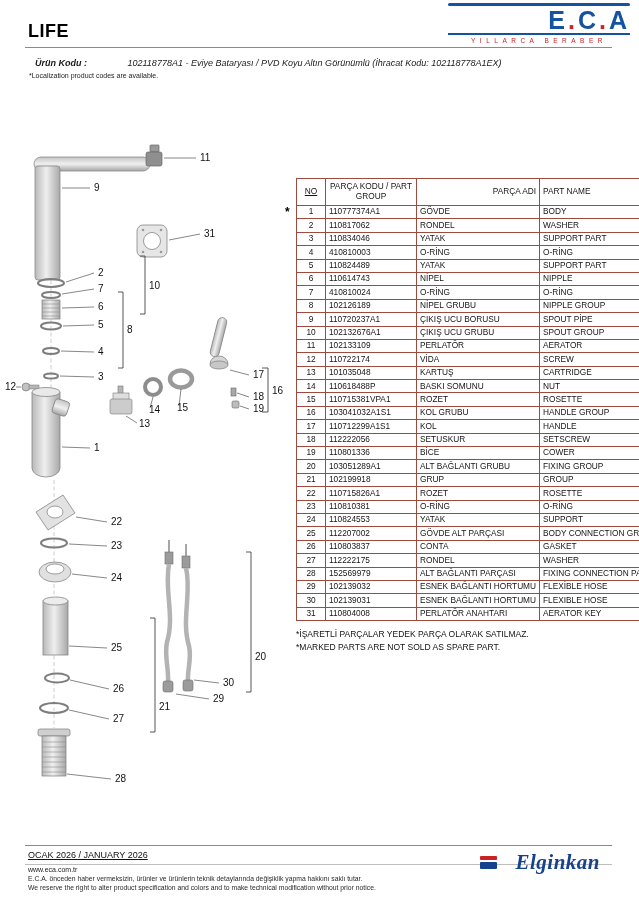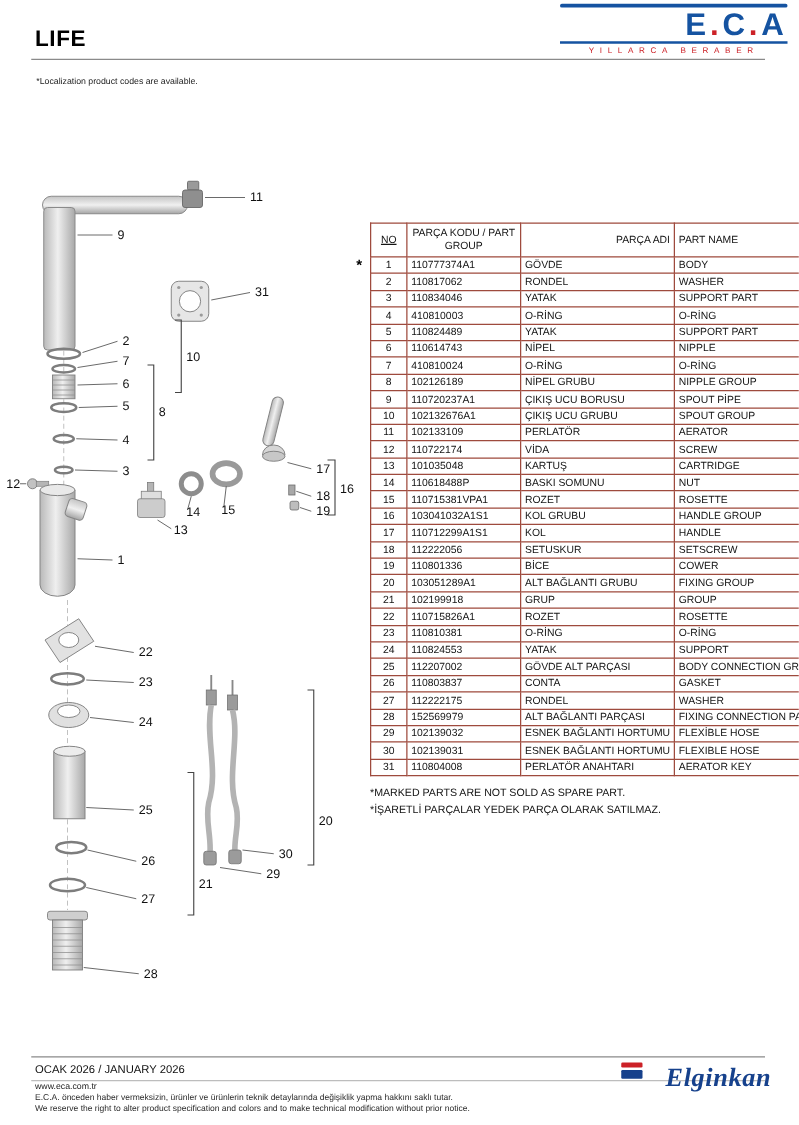--- a/index.html
+++ b/index.html
@@ -45,26 +45,26 @@
   .parts th:nth-child(3){width:116px;text-align:right;}
   .parts th:nth-child(4){width:100px;text-align:left;}
   .parts td:first-child{text-align:center;}
   .parts td{height:10.4px;}
   .mark-star{position:absolute;left:-11px;top:27px;font-size:12px;font-weight:bold;color:#000;}
   .table-notes{margin-top:8px;font-size:8.5px;color:#111;}
   .table-notes div{margin-bottom:3px;}
 
   
   .footer-rule1{left:25px;right:27px;top:845px;border-top:1px solid #8a8a8a;height:0;}
-  .footer-date{left:28px;top:850px;font-size:9px;color:#111;}
+  .footer-date{left:28px;top:850px;font-size:9px;color:#111;text-decoration:underline;}
   .footer-rule2{left:25px;right:27px;top:864px;border-top:1px solid #bdbdbd;height:0;}
   .footer-web{left:28px;top:866px;font-size:7px;color:#222;}
   .footer-disc1{left:28px;top:875px;font-size:6.8px;color:#2a2a2a;}
   .footer-disc2{left:28px;top:884px;font-size:6.8px;color:#2a2a2a;}
-  .elginkan{right:22px;top:850px;display:flex;gap:18px;}
+  .elginkan{right:39px;top:850px;display:flex;align-items:center;gap:18px;}
   .elg-mark{display:flex;flex-direction:column;gap:2px;}
   .elg-bar{width:17px;border-radius:1px;}
   .elg-red{height:4px;background:#cc2127;}
   .elg-blue{height:7px;background:#16418c;}
   .elg-word{font-family:"Liberation Serif",serif;font-style:italic;font-weight:bold;
             font-size:21px;color:#16418c;letter-spacing:.5px;}
 </style>
 </head>
 <body>
 
@@ -73,20 +73,24 @@
 <div class="abs eca-logo">
   <div class="eca-top-line"></div>
   <div class="eca-word"><span>E</span><span class="dot">.</span><span>C</span><span class="dot">.</span><span>A</span></div>
   <div class="eca-bot-line"></div>
   <div class="eca-tagline">YILLARCA BERABER</div>
 </div>
 
 <div class="abs top-rule"></div>
 
 <div class="abs product-info">
+  <div class="pi-row">
+    <span class="pi-label">Ürün Kodu :</span>
+    <span class="pi-value">102118778A1 - Eviye Bataryası / PVD Koyu Altın Görünümlü (İhracat Kodu: 102118778A1EX)</span>
+  </div>
   <div class="pi-note">*Localization product codes are available.</div>
 </div>
 
 <svg class="abs diagram" viewBox="0 0 294 660">
   <defs>
     <linearGradient id="metV" x1="0" y1="0" x2="1" y2="0">
       <stop offset="0" stop-color="#b9b9b9"></stop>
         <stop offset="0.45" stop-color="#efefef"></stop>
         <stop offset="1" stop-color="#a8a8a8"></stop>
     </linearGradient>
@@ -459,22 +463,22 @@
         </tr>
         <tr>
           <td>31</td>
           <td>110804008</td>
           <td>PERLATÖR ANAHTARI</td>
           <td>AERATOR KEY</td>
         </tr>
       </tbody>
   </table>
   <div class="table-notes">
+    <div>*İŞARETLİ PARÇALAR YEDEK PARÇA OLARAK SATILMAZ.</div>
     <div>*MARKED PARTS ARE NOT SOLD AS SPARE PART.</div>
-    <div>*İŞARETLİ PARÇALAR YEDEK PARÇA OLARAK SATILMAZ.</div>
   </div>
 </div>
 
 <div class="abs footer-rule1"></div>
 <div class="abs footer-date">OCAK 2026 / JANUARY 2026</div>
 <div class="abs footer-rule2"></div>
 <div class="abs footer-web">www.eca.com.tr</div>
 <div class="abs footer-disc1">E.C.A. önceden haber vermeksizin, ürünler ve ürünlerin teknik detaylarında değişiklik yapma hakkını saklı tutar.</div>
 <div class="abs footer-disc2">We reserve the right to alter product specification and colors and to make technical modification without prior notice.</div>
 <div class="abs elginkan">

